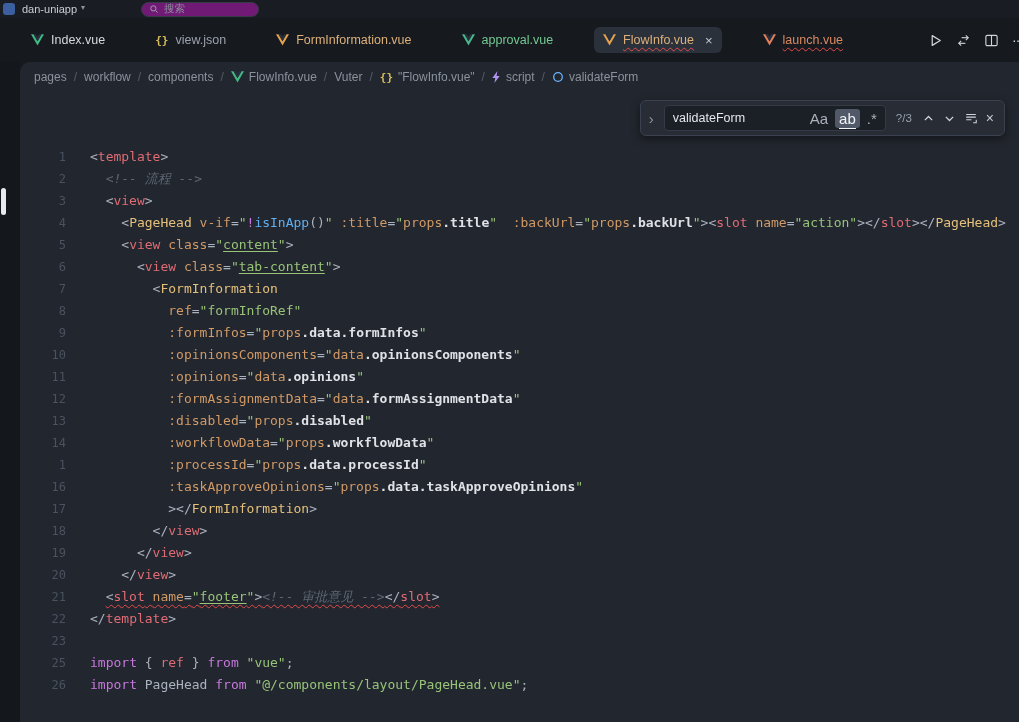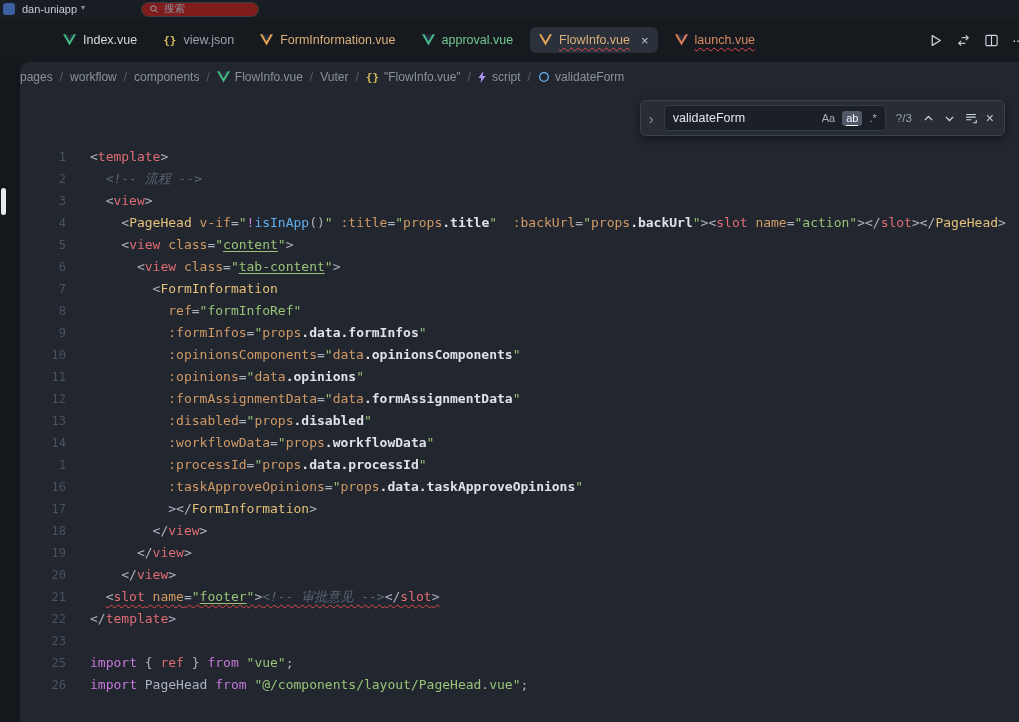--- a/index.html
+++ b/index.html
@@ -4,25 +4,25 @@
 <style>
   *{margin:0;padding:0;box-sizing:border-box;}
   html,body{width:1019px;height:722px;overflow:hidden;background:#16191e;
     font-family:"Liberation Sans","DejaVu Sans",sans-serif;-webkit-font-smoothing:antialiased;}
 
   
   .titlebar{height:18px;display:flex;align-items:center;padding-left:3px;background:#191d23;}
   .app-logo{width:12px;height:12px;border-radius:3px;background:#3c5fa0;flex:none;}
   .app-name{font-size:11px;color:#c8cdd5;margin-left:7px;display:flex;align-items:flex-start;gap:4px;white-space:nowrap;}
   .app-name .caret{font-size:8px;color:#8b929c;}
-  .search-pill{margin-left:56px;width:118px;height:15px;border-radius:8px;background:#7f1d1d;
+  .search-pill{margin-left:56px;width:118px;height:15px;border-radius:8px;background:#701a75;
     border:1px solid #353c46;display:flex;align-items:center;gap:5px;padding:0 7px;color:#8a919c;font-size:10.5px;}
 
   
-  .tabstrip{height:44px;display:flex;align-items:center;padding-left:54px;gap:8px;position:relative;background:#16191e;}
+  .tabstrip{height:44px;display:flex;align-items:center;padding-left:22px;gap:32px;position:relative;background:#16191e;}
   .tab{display:flex;align-items:center;gap:7px;padding:6px 9px;border-radius:6px;font-size:12.5px;cursor:pointer;white-space:nowrap;}
   .tab.active{background:#2b313b;}
   .tab-icon{display:flex;align-items:center;}
   .braces{font-family:"DejaVu Sans Mono","Liberation Mono",monospace;font-weight:700;font-size:11px;}
   .lc-default{color:#d5d9df;}
   .lc-dim{color:#9aa1ab;}
   .lc-modified{color:#ddb07a;}
   .lc-untracked{color:#73c991;}
   .lc-modified-red{color:#d98a63;}
   .squiggle{text-decoration-line:underline;text-decoration-style:wavy;text-decoration-color:#e34b4b;
@@ -32,34 +32,34 @@
   .act{display:flex;align-items:center;color:#cfd5dc;cursor:pointer;}
   .act.more{font-size:14px;letter-spacing:-1px;color:#cfd5dc;margin-right:-6px;}
 
   
   .content-row{display:flex;height:660px;position:relative;}
   .left-strip{width:20px;flex:none;background:#14171b;position:relative;}
   .strip-handle{position:absolute;left:1px;top:126px;width:5px;height:27px;border-radius:3px;background:#e8eaee;}
   .editor-panel{flex:1;position:relative;background:#22262e;border-top-left-radius:10px;overflow:hidden;}
 
   
-  .breadcrumbs{height:30px;display:flex;align-items:center;padding-left:0;font-size:12px;color:#8b929c;gap:7px;white-space:nowrap;}
+  .breadcrumbs{height:30px;display:flex;align-items:center;padding-left:14px;font-size:12px;color:#8b929c;gap:7px;white-space:nowrap;}
   .crumb{display:flex;align-items:center;gap:5px;cursor:pointer;}
   .crumb-sep{color:#565d68;}
 
   
   .find-widget{position:absolute;top:38px;right:14px;height:36px;display:flex;align-items:center;gap:8px;
     background:#272c35;border:1px solid #3a4250;border-radius:6px;padding:0 10px 0 6px;
     box-shadow:0 3px 10px rgba(0,0,0,.45);z-index:6;}
   .fw-chevron{color:#8d95a0;font-size:15px;cursor:pointer;padding:0 2px;}
   .fw-input{display:flex;align-items:center;background:#1b1f26;border:1px solid #343b47;border-radius:4px;
     height:26px;width:222px;padding:0 4px 0 8px;gap:3px;}
   .fw-input input{flex:1;min-width:0;background:transparent;border:none;outline:none;color:#e4e7ec;
     font-size:12.5px;font-family:"Liberation Sans","DejaVu Sans",sans-serif;}
-  .fw-opt{flex:none;color:#aab1bb;font-size:11px;padding:2px 4px;border-radius:3px;cursor:pointer;line-height:1;}
+  .fw-opt{flex:none;color:#aab1bb;font-size:15px;padding:2px 4px;border-radius:3px;cursor:pointer;line-height:1;}
   .fw-opt.active{background:rgba(125,136,160,.55);color:#f0f2f5;}
   .fw-opt .ww{border-bottom:1px solid currentColor;padding-bottom:1px;}
   .fw-count{color:#9aa2ad;font-size:11.5px;margin:0 2px;}
   .fw-btn{display:flex;align-items:center;color:#cfd5dc;cursor:pointer;}
   .fw-btn.close{font-size:14px;color:#c5cbd4;}
 
   
   .code{font-family:"DejaVu Sans Mono","Liberation Mono",monospace;font-size:13px;line-height:22px;padding-top:54px;}
   .code-line{display:flex;height:22px;}
   .line-num{flex:none;width:60px;text-align:right;padding-right:14px;color:#4a5260;font-size:12px;}

